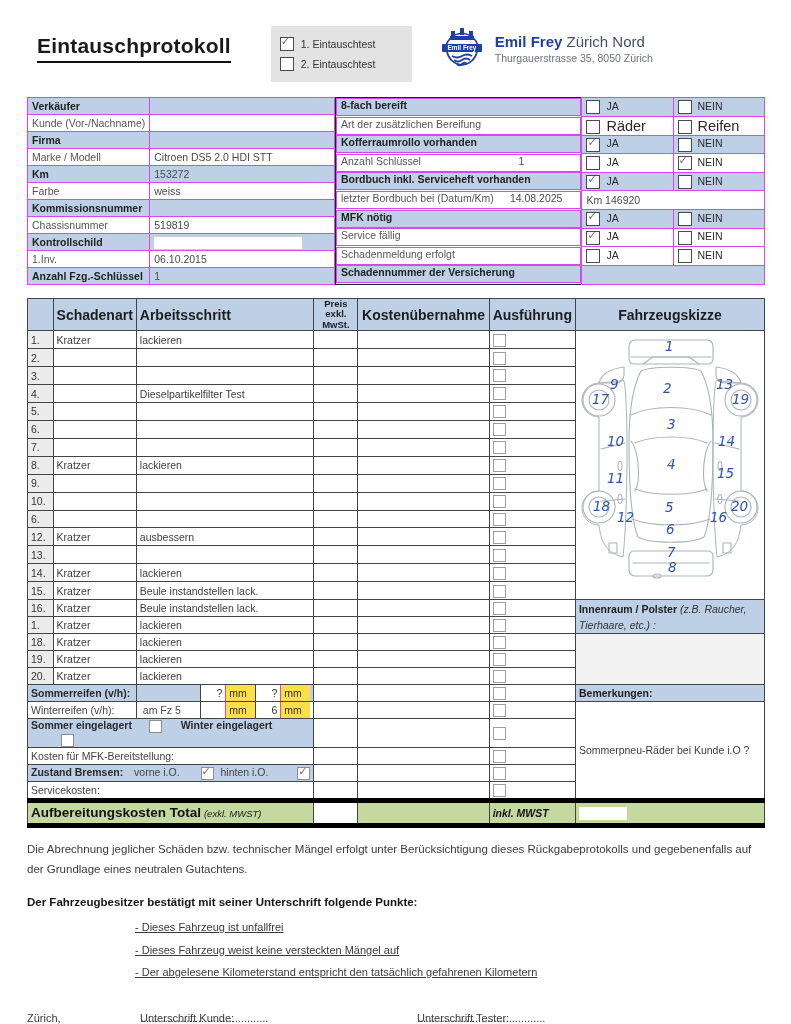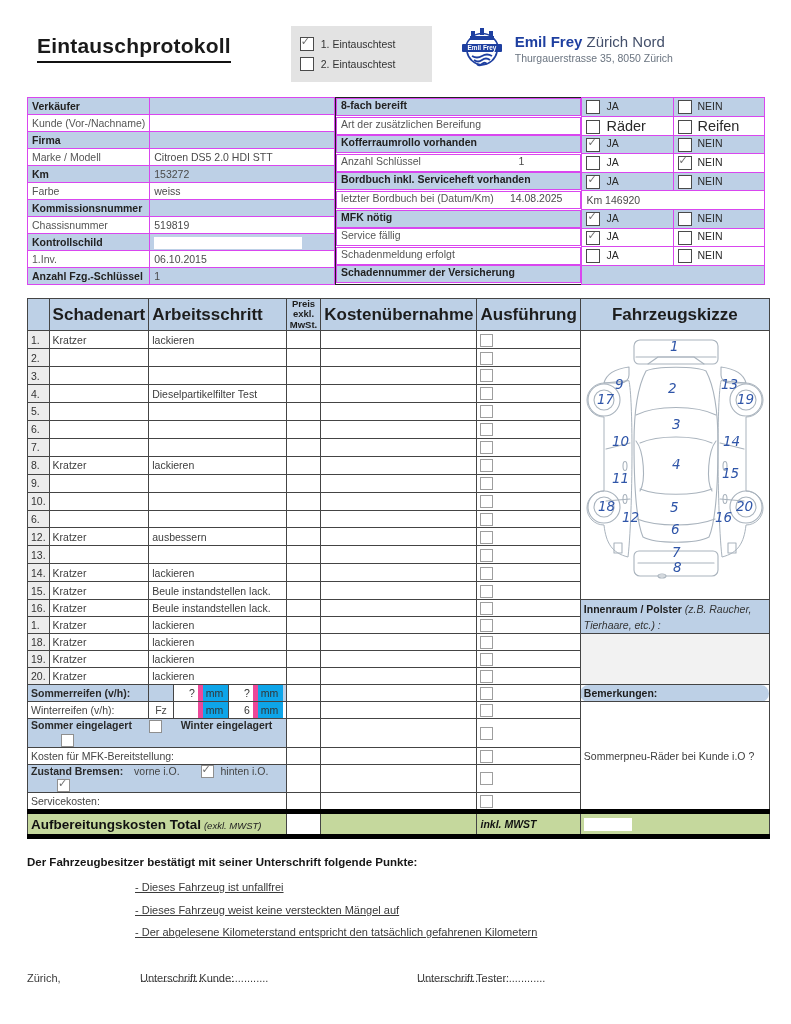--- a/index.html
+++ b/index.html
@@ -5,21 +5,21 @@
   html,body{margin:0;padding:0;background:#fff;}
   .page{
     width:791px;height:1024px;box-sizing:border-box;
     padding:20px 26px 0 27px;position:relative;overflow:hidden;
     font-family:"Liberation Sans","DejaVu Sans",sans-serif;color:#3d3d3d;background:#fff;
   }
   
   .hdr{display:flex;align-items:flex-start;}
   .title{margin-left:10px;margin-top:14px;font-size:21px;font-weight:bold;color:#1a1a1a;
     border-bottom:2.5px solid #111;padding-bottom:3px;letter-spacing:.2px;}
-  .test-panel{margin-left:60px;margin-top:6px;background:#e3e3e3;padding:8px 10px 8px 9px;width:122px;}
+  .test-panel{margin-left:40px;margin-top:6px;background:#e3e3e3;padding:8px 10px 8px 9px;width:122px;}
   .test-row{display:flex;align-items:center;gap:7px;height:20px;font-size:10.5px;color:#333;}
   
   .cb{display:inline-block;width:11px;height:11px;border:1px solid #8f8f8f;background:#fff;position:relative;vertical-align:middle;flex:0 0 auto;}
   .cb.big{width:12px;height:12px;border-color:#4a4a4a;}
   .cb.on::after{content:"✓";position:absolute;left:0px;top:-3px;font-size:11px;color:#6f6f6f;}
   .logo{margin-left:26px;margin-top:4px;display:flex;align-items:center;gap:9px;}
   .logo-text .l1{font-size:15px;color:#44506b;}
   .logo-text .l1 b{color:#1e3fa0;}
   .logo-text .l2{font-size:10.5px;color:#6a7480;margin-top:2px;}
   
@@ -34,44 +34,44 @@
   .white-input{display:inline-block;width:148px;height:12px;background:#fff;vertical-align:middle;}
   .ir-label{display:flex;}.ir-label .note{margin-left:auto;padding-right:52px;color:#4a4a4a;}
   .ir-label .note.tight{padding-right:14px;}
   .ir-opt{font-size:13px;color:#2a2a2a;}
   .ir-opt .cb{margin-right:6px;}
   .ir-opt.bigtxt{font-size:14.5px;}
   .ir-span{color:#4a4a4a;}
   
   .dmg{margin-top:13px;border:1.5px solid #222;}
   .dmg td,.dmg th{border:1px solid #444;height:16px;padding:0 3px;font-size:10.5px;overflow:hidden;text-align:left;vertical-align:middle;}
-  .dmg thead th{background:#bdd0e6;color:#1d1d1d;font-size:17px;height:28px;font-weight:bold;}
+  .dmg thead th{background:#bdd0e6;color:#1d1d1d;font-size:14px;height:28px;font-weight:bold;}
   .dmg thead .th-c{text-align:center;}
   .dmg thead .th-preis{font-size:9.5px;line-height:1.1;text-align:center;}
   .c-num{background:#ececec;text-align:right;padding-right:4px;color:#333;}
   .c-art,.c-step{color:#3c3c3c;}
   .c-ausf{text-align:center;}
   .c-ausf .cb{border-color:#9e9e9e;}
   .c-side{border-left:1.5px solid #222;vertical-align:top;}
   .sketch-cell{padding:0;}
   .innen-head{background:#bdd0e6;font-size:10.5px;line-height:1.55;padding:1px 4px;}
   .innen-head b{color:#1d1d1d;}
   .innen-head i{color:#333;}
   .innen-empty{background:#f2f2f2;}
-  .bem-head{background:#bdd0e6;font-weight:bold;color:#1d1d1d;border-radius:10px;}
+  .bem-head{background:#bdd0e6;font-weight:bold;color:#1d1d1d;}
   .bem-text{font-size:11px;color:#3c3c3c;padding-top:2px;line-height:1.35;}
   tr.brow td{background:#bdd0e6;}
   tr.brow td.wcell,tr.brow td.c-ausf,tr.brow td.c-preis,tr.brow td.c-kosten{background:#fff;}
   .t-label{font-size:10.5px;color:#2a2a2a;padding-left:4px;}
   tr.brow .t-label{font-weight:bold;}
   .t-sub{padding:0;}
   .t-flex{display:flex;height:16px;align-items:center;}
   .t-flex .fv{flex:1;padding:0 3px;color:#4a4a4a;}
   .t-flex .q{width:25px;border-left:1px solid #444;text-align:right;padding-right:3px;background:#fff;color:#333;box-sizing:border-box;height:16px;line-height:16px;}
-  .t-flex .mm{width:30px;border-left:5px solid #ec4899;padding-left:3px;background:#0ea5e9;color:#333;box-sizing:border-box;height:16px;line-height:16px;}
+  .t-flex .mm{width:30px;border-left:1px solid #ec4899;padding-left:3px;background:#fde047;color:#333;box-sizing:border-box;height:16px;line-height:16px;}
   .inline-lbl{font-size:10.5px;color:#2a2a2a;font-weight:bold;}
   .plain{font-weight:normal !important;color:#444;}
   
   .total-row td{border-top:5px solid #000;border-bottom:5px solid #000;background:#c5d89d;height:20px;}
   .tt-label .m{font-weight:bold;font-size:13.5px;color:#111;}
   .tt-label .n{font-style:italic;font-size:9.5px;color:#222;}
   .tt-preis{background:#fff !important;}
   .tt-inkl{font-style:italic;font-weight:bold;font-size:10px;color:#111;}
   .tt-skizze{text-align:right;padding-right:8px;}
   .tt-whitebox{display:inline-block;width:48px;height:13px;background:#fff;vertical-align:middle;}
@@ -597,20 +597,21 @@
           <span class="n">(exkl. MWST)</span>
         </td>
         <td class="tt-preis"></td>
         <td></td>
         <td class="tt-inkl">inkl. MWST</td>
         <td class="tt-skizze"><span class="tt-whitebox"></span></td>
       </tr>
     </tbody>
   </table>
 
+  <div class="legal">Die Abrechnung jeglicher Schäden bzw. technischer Mängel erfolgt unter Berücksichtigung dieses Rückgabeprotokolls und gegebenenfalls auf der Grundlage eines neutralen Gutachtens.</div>
   <div class="confirm-title">Der Fahrzeugbesitzer bestätigt mit seiner Unterschrift folgende Punkte:</div>
   <div class="points">
     <div>- Dieses Fahrzeug ist unfallfrei</div>
     <div>- Dieses Fahrzeug weist keine versteckten Mängel auf</div>
     <div>- Der abgelesene Kilometerstand entspricht den tatsächlich gefahrenen Kilometern</div>
   </div>
 
   <div class="sig">
     <span class="s-city">Zürich,</span>
 

